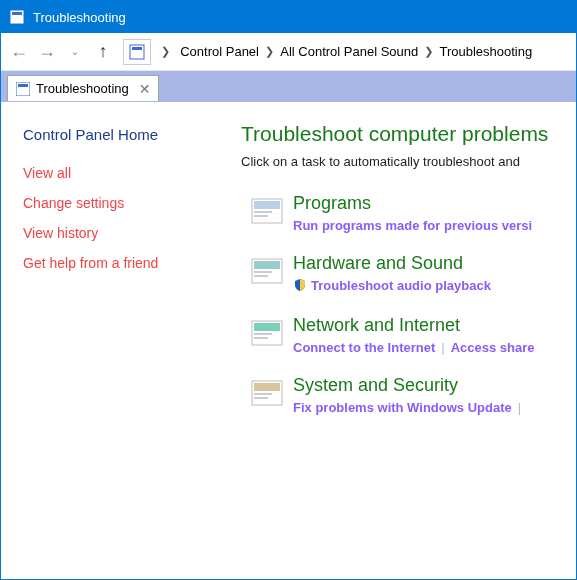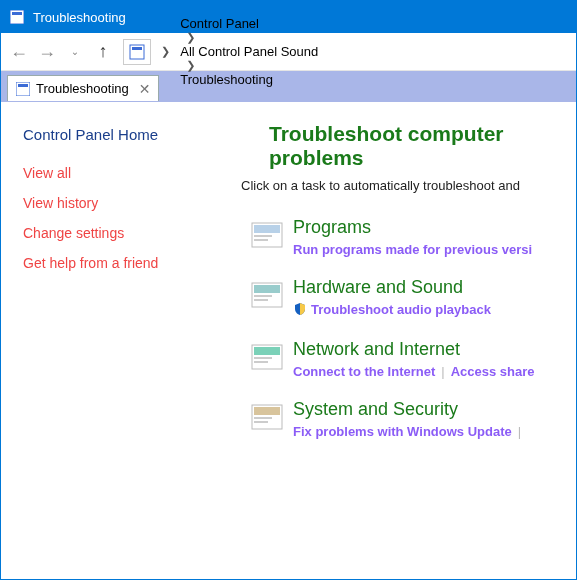--- a/index.html
+++ b/index.html
@@ -3,32 +3,32 @@
 <meta charset="utf-8">
 <style>
   * { box-sizing: border-box; margin: 0; padding: 0; font-family: "Segoe UI", Arial, sans-serif; }
   body { width: 577px; height: 580px; overflow: hidden; background: #fff; border: 1px solid #0078d7; }
   .titlebar { height: 32px; background: #0078d7; color: #fff; display: flex; align-items: center; padding: 0 8px; font-size: 13px; }
   .titlebar .app-icon { width: 16px; height: 16px; margin-right: 8px; display:flex; align-items:center; justify-content:center;}
   .navbar { height: 38px; display: flex; align-items: center; padding: 0 6px; border-bottom: 1px solid #e5e5e5; gap:4px;}
   .nav-arrow { width: 24px; height: 24px; display: flex; align-items: center; justify-content: center; color: #888; font-size: 18px; }
   .nav-arrow.enabled { color: #333; }
   .addr-icon-box { width: 28px; height: 26px; border:1px solid #ccc; display:flex; align-items:center; justify-content:center; margin-left:4px;}
-  .breadcrumbs { display: flex; align-items: flex-start; font-size: 13px; color: #333; flex-direction: column; }
+  .breadcrumbs { display: flex; align-items: center; font-size: 13px; color: #333; }
   .bc-sep { margin: 0 6px; color: #555; font-size:11px;}
   .bc-item { color: #000; }
   .tabbar { height: 30px; background: #a9b6e8; display: flex; align-items: flex-end; padding: 0 6px; }
   .tab { background: #fff; border: 1px solid #9aa; border-bottom: none; height: 26px; display: flex; align-items: center; padding: 0 8px; font-size: 13px; gap:6px;}
   .tab .close { color:#777; font-size:14px; margin-left:4px;}
   .content { display: flex; height: calc(580px - 32px - 38px - 30px); background:#fff; border-top:1px solid #a9b6e8;}
   .sidebar { width: 240px; padding: 24px 0 0 22px; font-size: 14px; }
   .sidebar .home { color: #1a3e8b; margin-bottom: 22px; font-size:15px;}
   .sidebar .link { color: #ef4444; margin-bottom: 14px; cursor:pointer; font-size:14px;}
   .main { flex: 1; padding: 20px 0 0 0; overflow:hidden;}
-  .main h1 { color: #1a7a1a; font-weight: bold; font-size: 21px; margin-bottom: 8px; margin-left: 28px; }
+  .main h1 { color: #1a7a1a; font-weight: normal; font-size: 21px; margin-bottom: 8px; }
   .main .sub { font-size: 13px; color: #222; margin-bottom: 24px; white-space:nowrap;}
   .cat { display: flex; margin-bottom: 20px; }
   .cat-icon { width: 52px; display:flex; justify-content:center; padding-top:2px;}
   .cat-icon .iconbox { width:34px; height:34px;}
   .cat-body { flex:1; }
   .cat-title { color: #1a7a1a; font-size: 18px; font-weight: normal; margin-bottom: 4px; white-space:nowrap;}
   .cat-links { font-size: 13px; white-space:nowrap;}
   .cat-links a { color: #8b5cf6; text-decoration: none; font-weight: bold; }
   .cat-links .pipe { color: #bbb; margin: 0 6px; }
   .shield { display:inline-block; vertical-align:middle; margin-right:4px;}
@@ -76,22 +76,22 @@
       </svg>
     <span>Troubleshooting</span>
     <span class="close">✕</span>
   </div>
 </div>
 
 <div class="content rel">
   <div class="sidebar">
     <div class="home">Control Panel Home</div>
     <div class="link">View all</div>
+    <div class="link">Change settings</div>
     <div class="link">View history</div>
-    <div class="link">Change settings</div>
     <div class="link">Get help from a friend</div>
   </div>
 
   <div class="main">
     <h1>Troubleshoot computer problems</h1>
     <div class="sub">Click on a task to automatically troubleshoot and</div>
 
     <div id="categories">
         <div class="cat">
           <div class="cat-icon">

